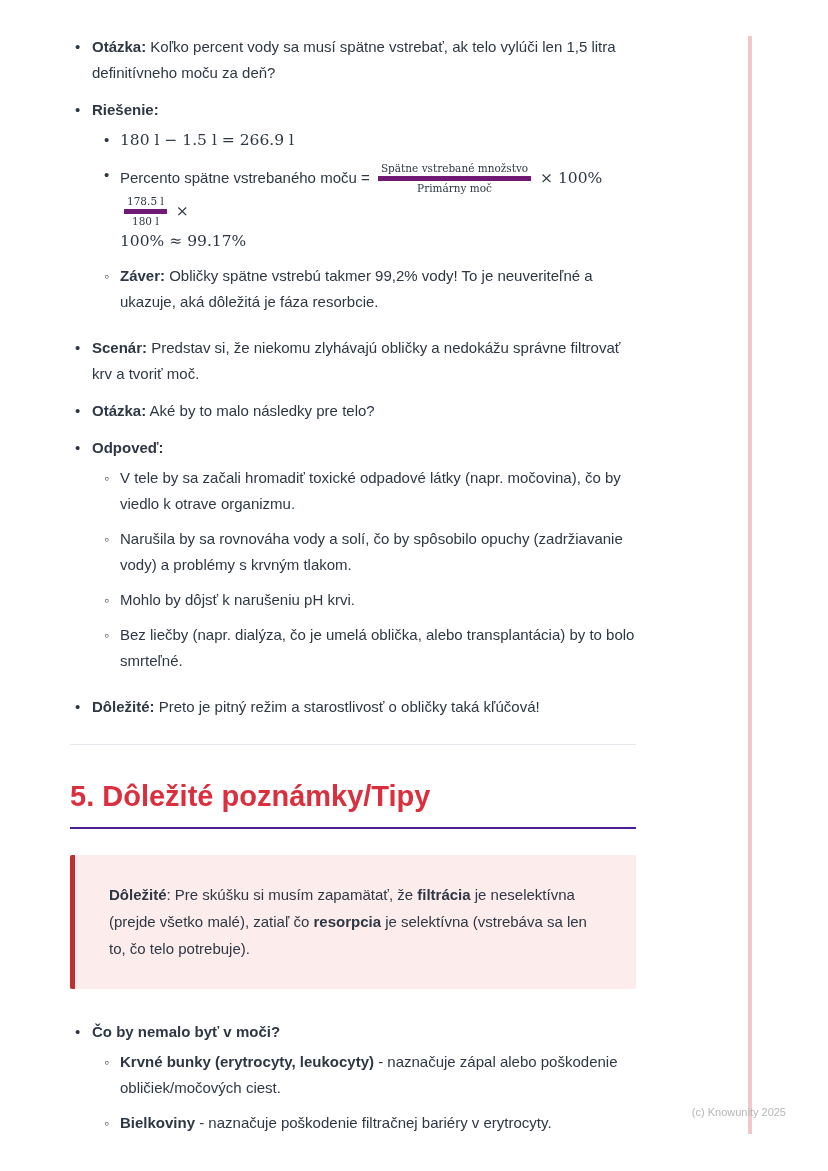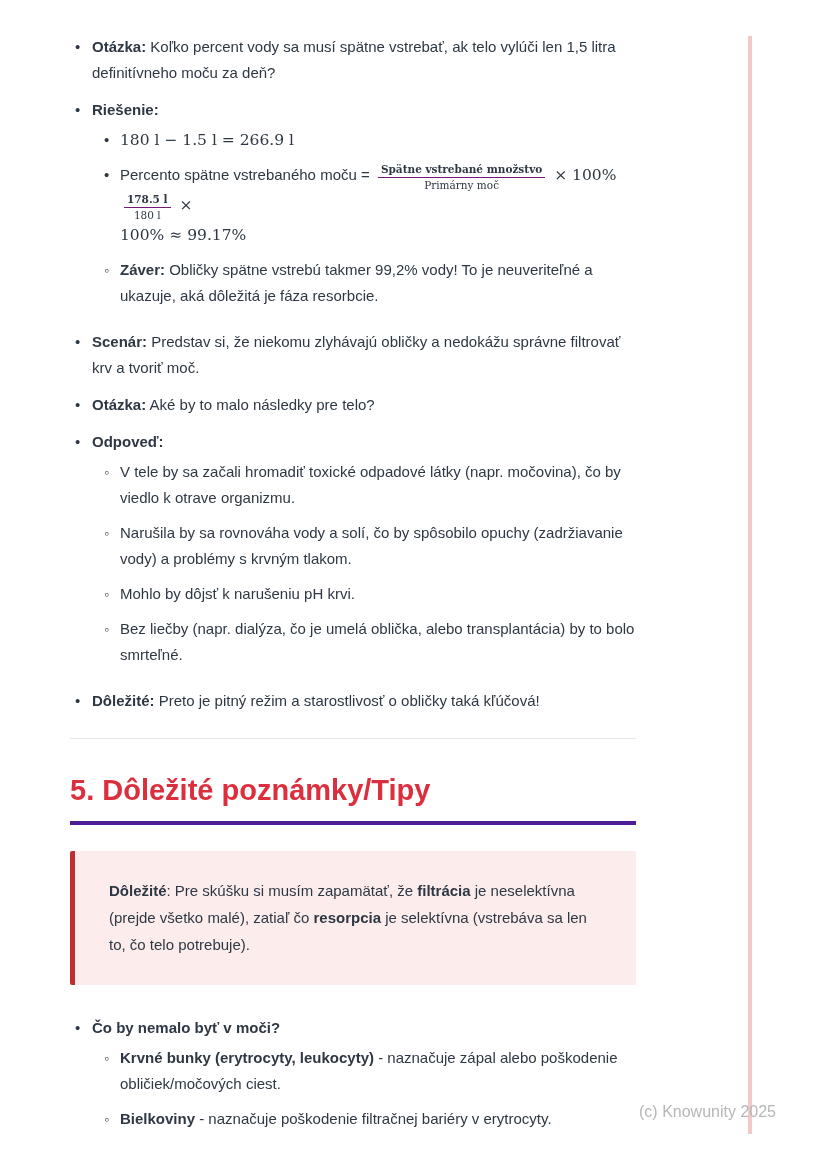--- a/index.html
+++ b/index.html
@@ -28,47 +28,47 @@
   .nested { margin-top: 4px; margin-left: 10px; }
 
   .h-inline { font-weight: 700; font-size: 16px; line-height: 24px; margin: 6px 0 14px; }
 
   .math { font-family: "DejaVu Serif", "Liberation Serif", serif; font-size: 15.5px; }
   .frac {
     display: inline-block; vertical-align: -9px; text-align: center;
     font-family: "DejaVu Serif", "Liberation Serif", serif;
     font-size: 10.5px; line-height: 13px; margin: 0 4px;
   }
-  .frac .num { display: block; border-bottom: 1px solid #701a75; padding: 0 3px 1px; font-weight: bold; }
+  .frac .num { display: block; border-bottom: 5px solid #701a75; padding: 0 3px 1px; }
   .frac .den { display: block; padding-top: 1px; }
 
   hr.divider { border: none; border-top: 1px solid #e3e6ea; margin: 24px 0 34px; }
 
   .section-title {
     font-size: 29px; line-height: 34px; font-weight: 800;
     color: #dc2f3e; margin: 0; padding-bottom: 14px;
-    border-bottom: 4px solid #4c1d95;
+    border-bottom: 2px solid #4c1d95;
     letter-spacing: 0;
   }
 
   .callout {
     margin-top: 26px;
     background: #fdecec;
     border-left: 5px solid #bf2f2f;
     padding: 14px 22px 15px;
     border-radius: 2px;
   }
   .callout p { margin: 12px; line-height: 27px; }
 
   .moc-section { margin-top: 30px; }
   .moc-section .li.lvl1 { margin-bottom: 2px; }
 
   .footer {
-    position: absolute; right: 52px; bottom: 52px;
-    font-size: 16px; line-height: 14px; color: #b6b6b6; z-index: 2;
+    position: absolute; right: 42px; bottom: 52px;
+    font-size: 11px; line-height: 14px; color: #b6b6b6; z-index: 2;
   }
   .side-line {
     position: absolute; right: 76px; top: 36px;
     width: 4px; height: 1098px; background: #f3c8c8; z-index: 1;
   }
 </style>
 </head>
 <body>
 
 <div class="page">

